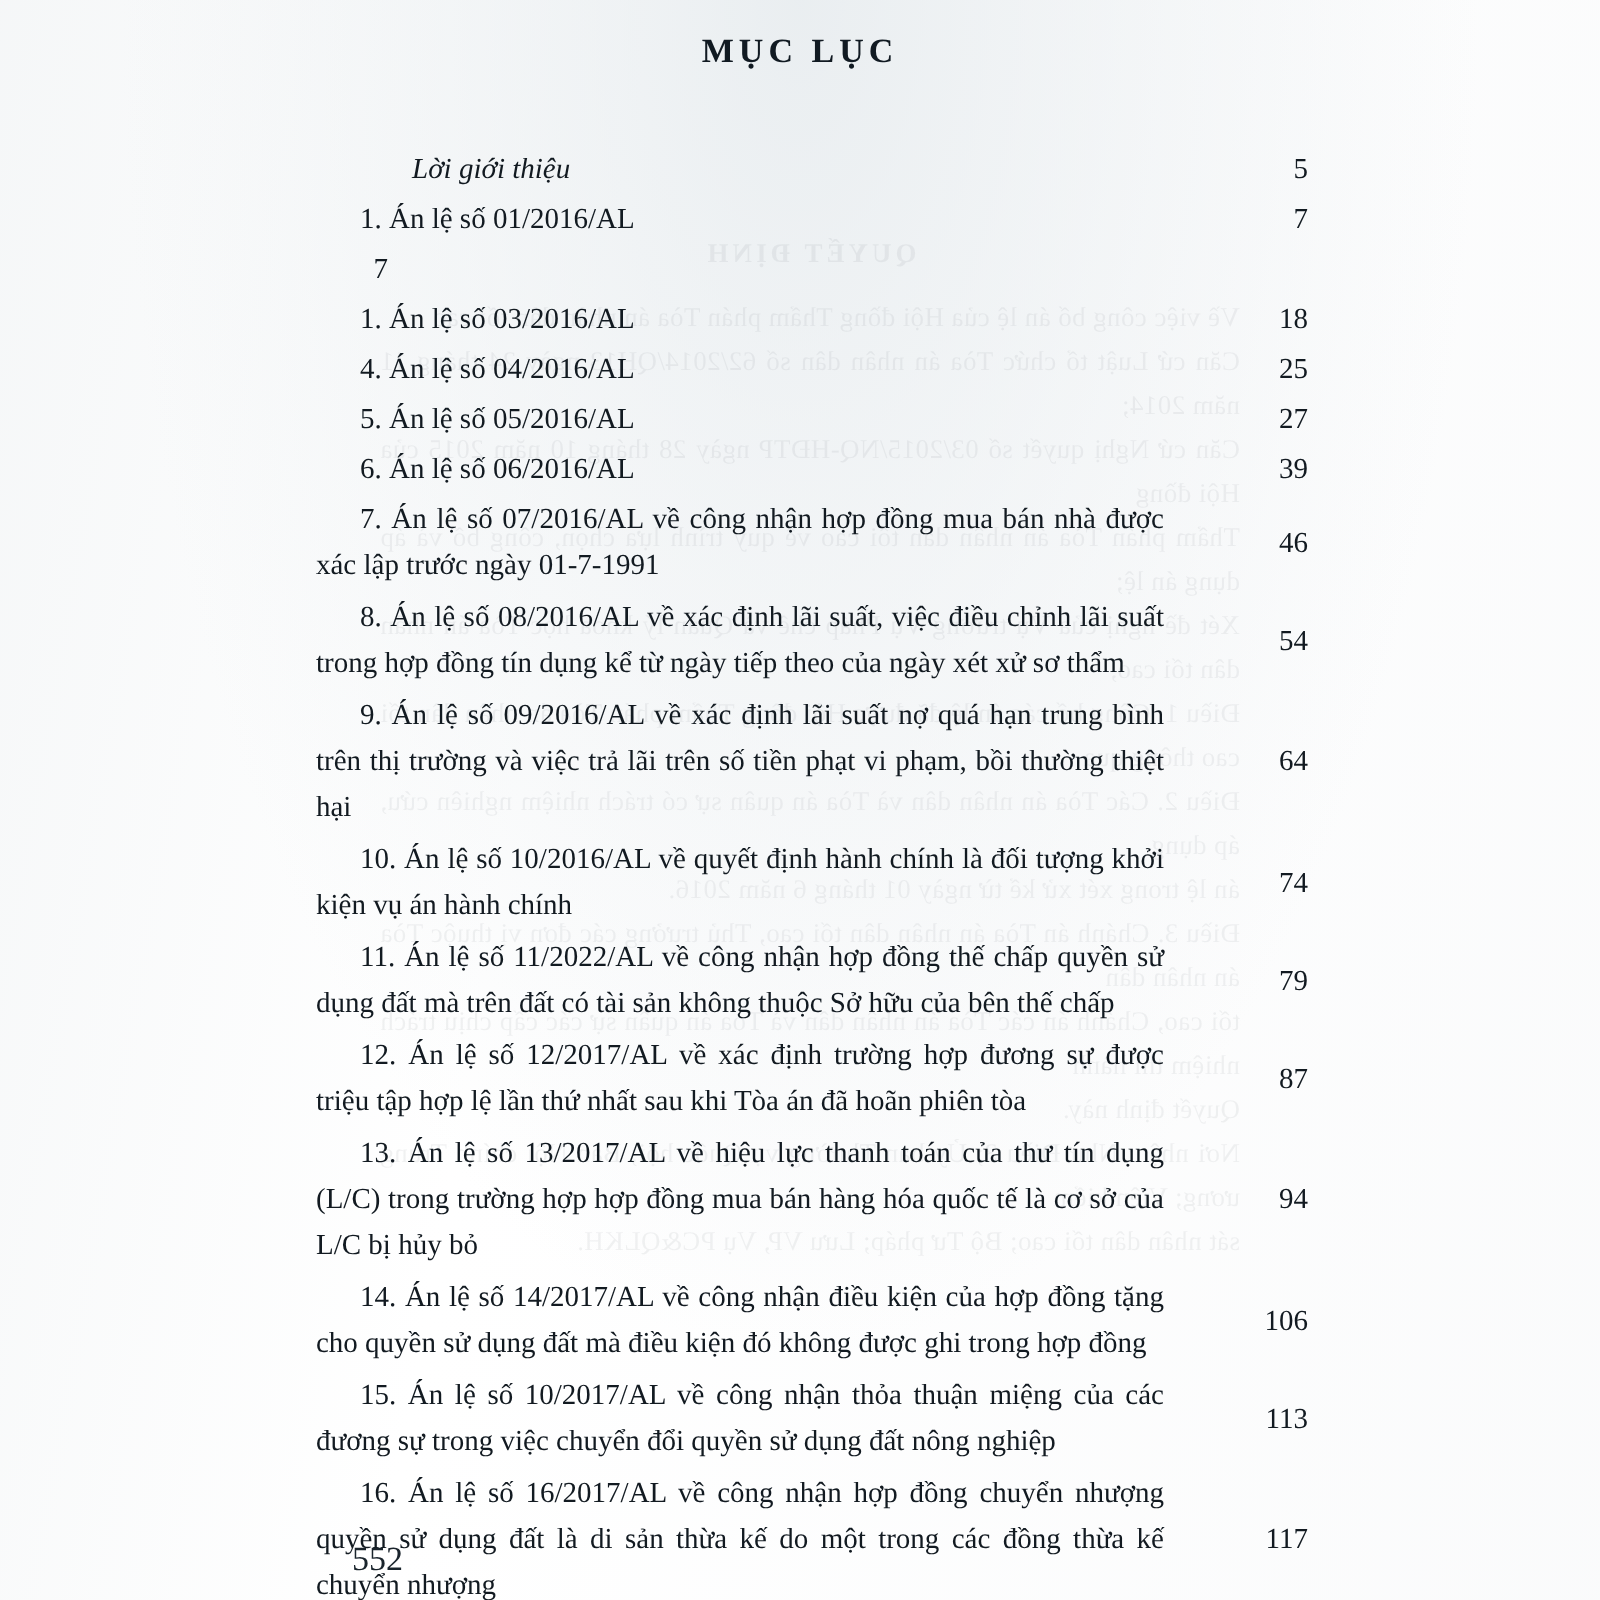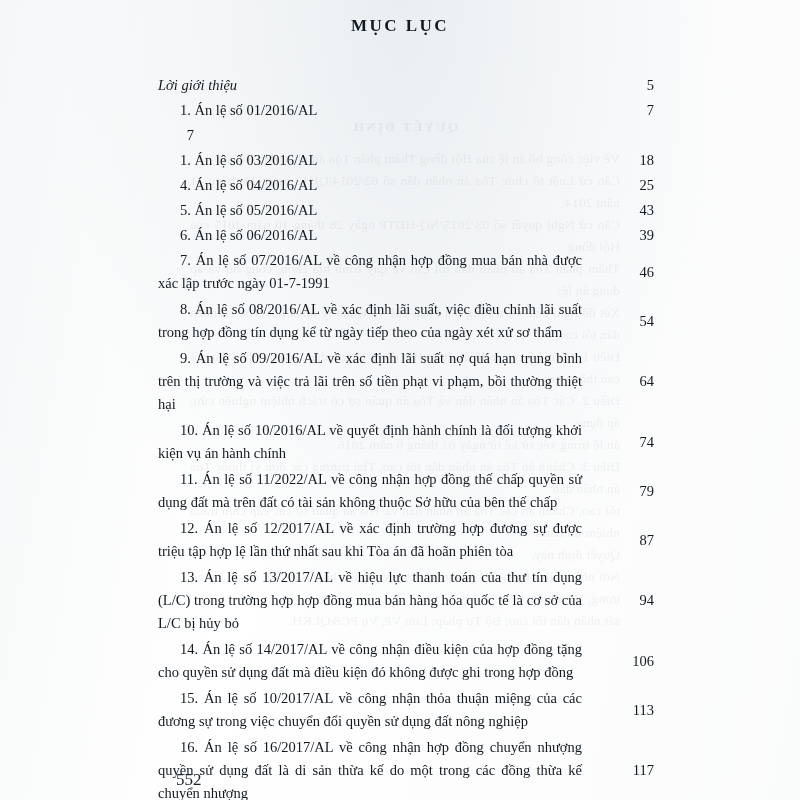--- a/index.html
+++ b/index.html
@@ -83,20 +83,21 @@
     text-indent: 22px;
     max-width: 430px;
     text-align: justify;
     text-justify: inter-word;
   }
   .row .label.noindent {
     text-indent: 0;
   }
   .row .label.italic {
     font-style: italic;
+    margin-left: 48px;
   }
   .row .page-num {
     font-size: 14.5px;
     line-height: 23px;
     color: #121a21;
     flex: 0 0 auto;
     min-width: 26px;
     text-align: right;
     padding-left: 10px;
   }
@@ -165,21 +166,21 @@
         <div class="row single">
           <div class="label">1. Án lệ số 03/2016/AL</div>
           <div class="page-num">18</div>
         </div>
         <div class="row single">
           <div class="label">4. Án lệ số 04/2016/AL</div>
           <div class="page-num">25</div>
         </div>
         <div class="row single">
           <div class="label">5. Án lệ số 05/2016/AL</div>
-          <div class="page-num">43</div>
+          <div class="page-num">27</div>
         </div>
         <div class="row single">
           <div class="label">6. Án lệ số 06/2016/AL</div>
           <div class="page-num">39</div>
         </div>
         <div class="row multiline multi-gap">
           <div class="label">7. Án lệ số 07/2016/AL về công nhận hợp đồng mua bán nhà được xác lập trước ngày 01-7-1991</div>
           <div class="page-num">46</div>
         </div>
         <div class="row multiline multi-gap">

